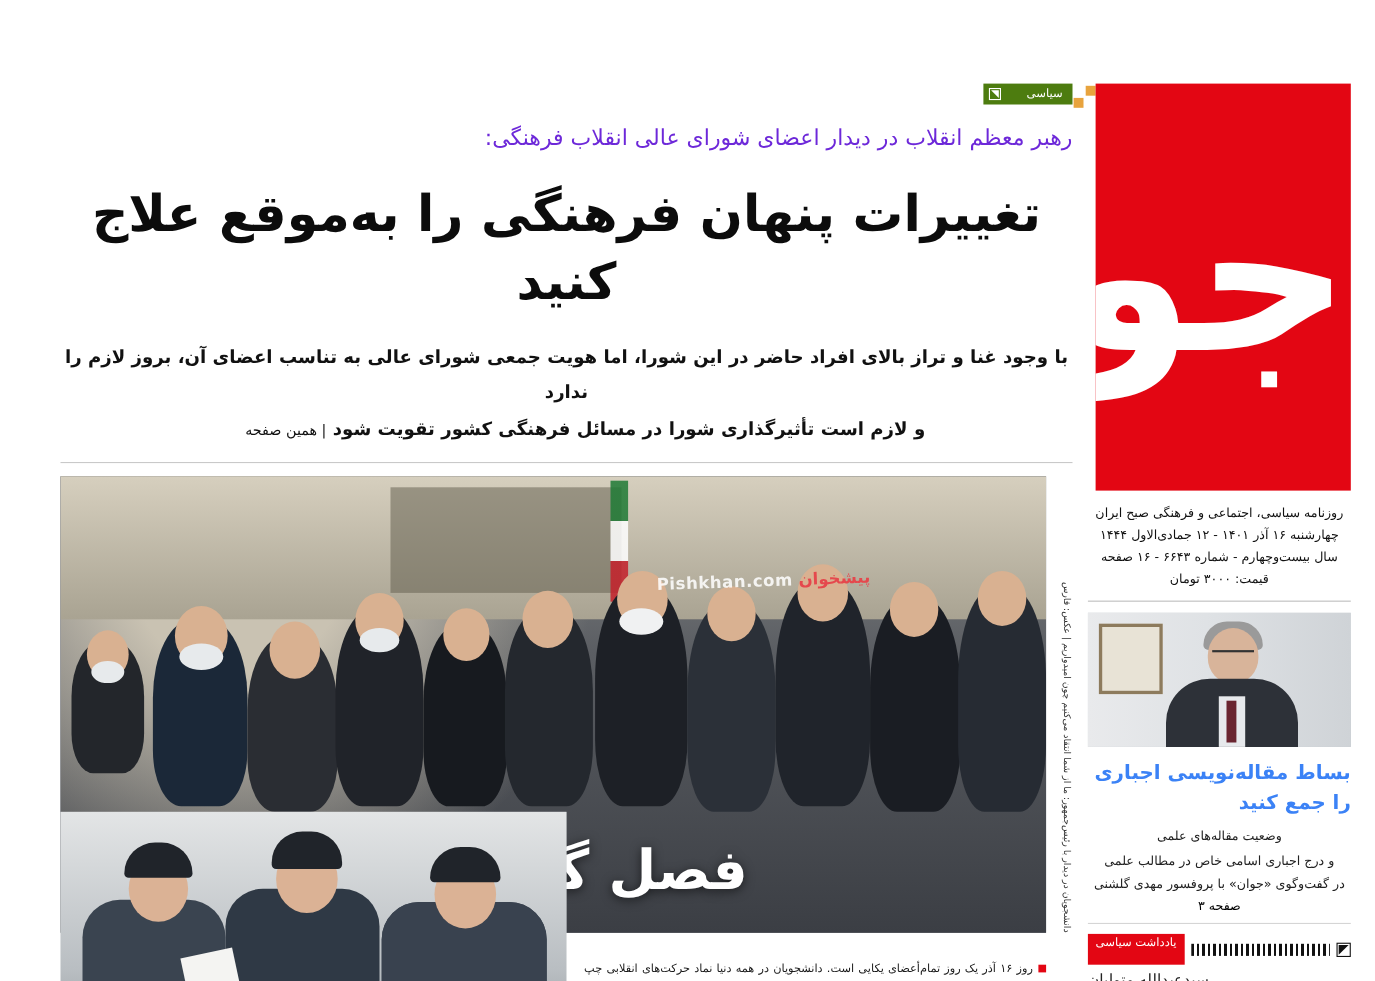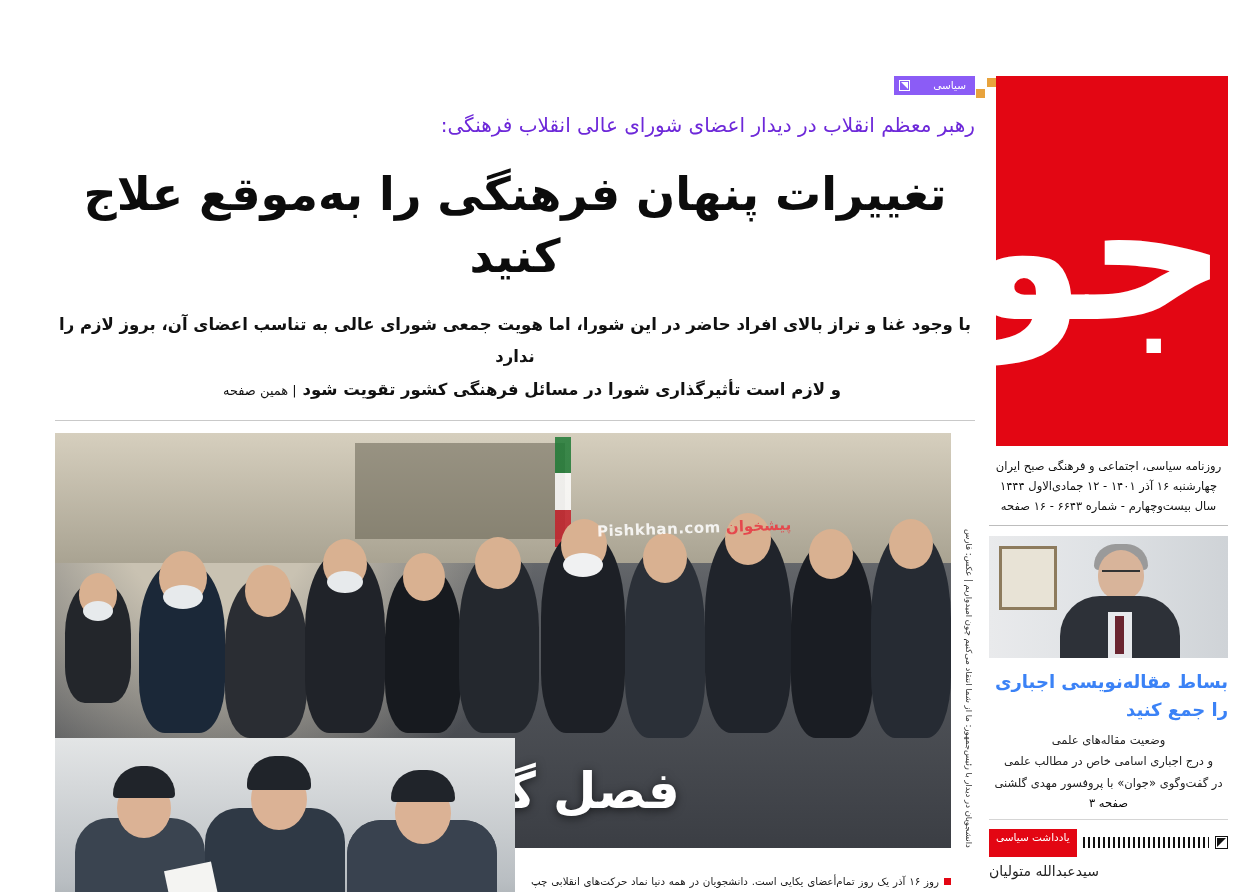--- a/index.html
+++ b/index.html
@@ -192,21 +192,21 @@
     right: 275px;
     left: 0;
     height: 892px;
     box-sizing: border-box;
     padding: 76px 0 0 0;
   }
   .main-inner { width: 920px; margin: 0 0 0 55px; }
 
   .kicker-row { display: flex; align-items: flex-start; }
   .kicker {
-    background: #8b5cf6; color: #fff;
+    background: #4d7c0f; color: #fff;
     font-size: 10.5px;
     padding: 3px 9px 4px 20px;
     position: relative;
     min-width: 52px;
     text-align: right;
   }
   .kicker .flag {
     position:absolute; left:5px; top:4px;
     width:11px; height:11px;
   }
@@ -483,20 +483,21 @@
     </div>
 
     <div class="logo-box">
       <div class="logo-word">جوان</div>
     </div>
 
     <div class="masthead-meta">
       <div>روزنامه سیاسی، اجتماعی و فرهنگی صبح ایران</div>
       <div>چهارشنبه ۱۶ آذر ۱۴۰۱ - ۱۲ جمادی‌الاول ۱۴۴۴</div>
       <div>سال بیست‌وچهارم - شماره ۶۶۴۳ - ۱۶ صفحه</div>
+      <div>قیمت: ۳۰۰۰ تومان</div>
     </div>
 
     <hr class="rule">
 
     <div class="side-photo">
       <div class="wall"></div>
       <div class="frame"></div>
       <div class="hair"></div>
       <div class="head"></div>
       <div class="glasses"></div>

